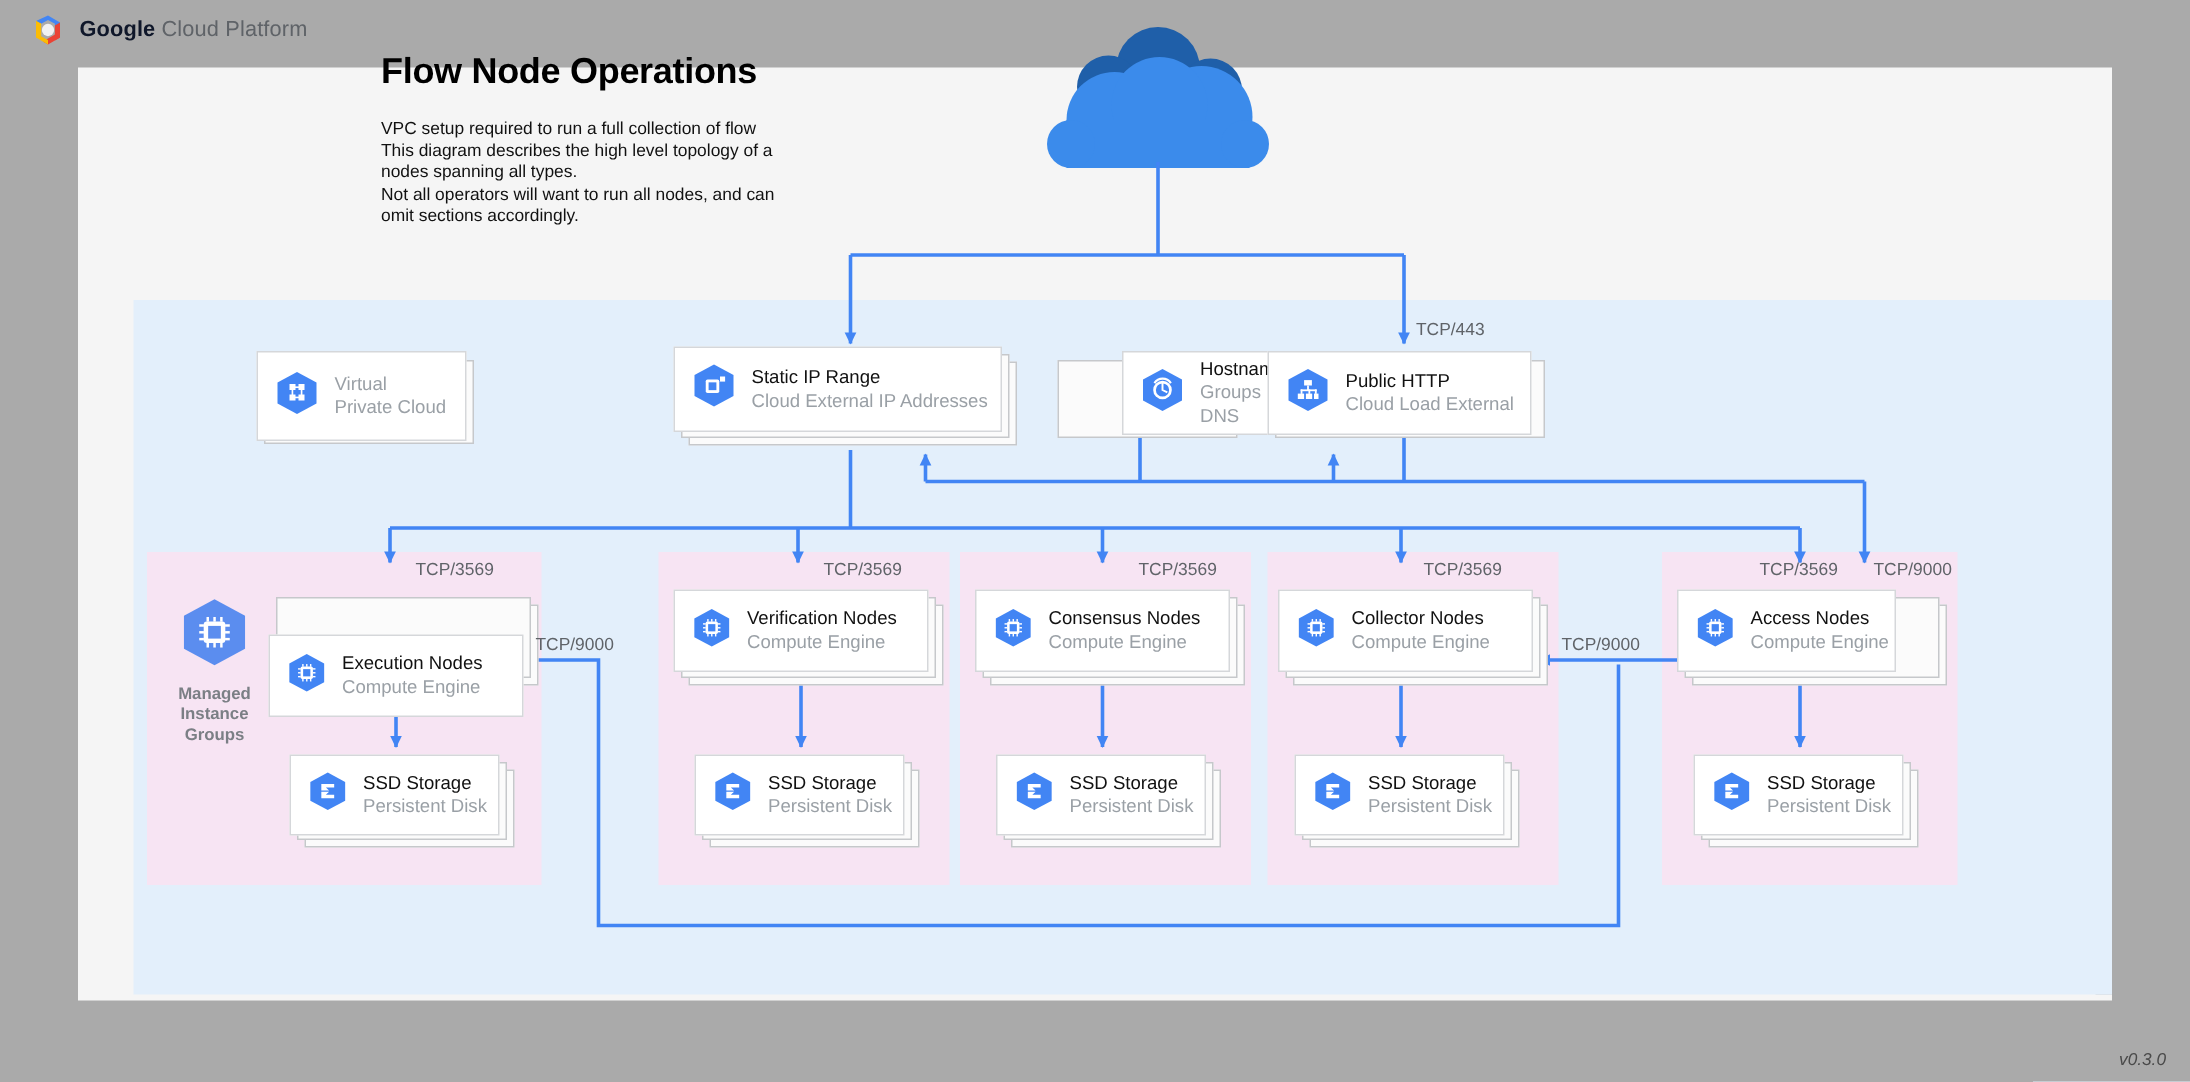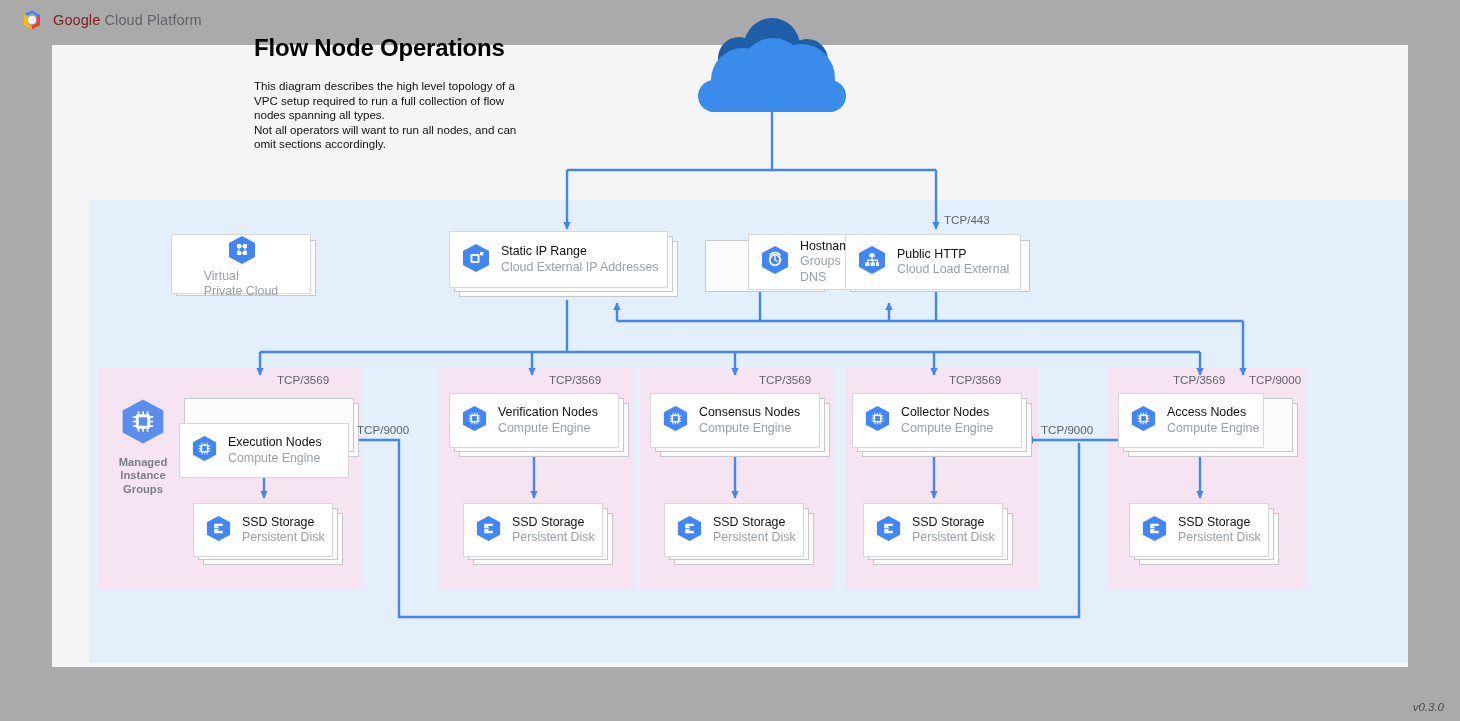--- a/index.html
+++ b/index.html
@@ -9,21 +9,21 @@
     font-family:"Liberation Sans", sans-serif;
     overflow:hidden;
     position:relative;
   }
   .root{position:absolute;left:0;top:0;width:1460px;height:721px;}
 
   
   .gcp-header{position:absolute;left:20px;top:8px;display:flex;align-items:center;gap:9px;}
   .gcp-logo{width:24px;height:24px;display:block;}
   .gcp-title{font-size:14.5px;color:#5f6368;letter-spacing:.1px;white-space:nowrap;}
-  .gcp-title b{color:#7f1d1d;font-weight:normal;}
+  .gcp-title b{color:#0f172a;font-weight:bold;}
 
   
   .canvas{position:absolute;left:52px;top:45px;width:1356px;height:622px;background:#f5f5f5;}
 
   
   .diagram-title{position:absolute;left:254px;top:34px;font-size:24px;font-weight:bold;color:#000;letter-spacing:-.2px;}
   .diagram-desc{position:absolute;left:254px;top:79px;width:290px;font-size:11.6px;line-height:14.6px;color:#111;}
   .diagram-desc p{margin:0;}
 
   
@@ -76,22 +76,22 @@
         <circle cx="12" cy="12" r="4.1" fill="#f1f1f1"></circle>
       </svg>
     </span>
     <span class="gcp-title"><b>Google</b><span> Cloud Platform</span></span>
   </div>
 
   <div class="canvas"></div>
 
   <div class="diagram-title">Flow Node Operations</div>
   <div class="diagram-desc">
+    <p>VPC setup required to run a full collection of flow</p>
     <p>This diagram describes the high level topology of a</p>
-    <p>VPC setup required to run a full collection of flow</p>
     <p>nodes spanning all types.</p>
     <p>Not all operators will want to run all nodes, and can</p>
     <p>omit sections accordingly.</p>
   </div>
 
   <div class="vpc-region-shadow"></div>
   <div class="vpc-region"></div>
 
   <div class="group" style="left:98px;top:368px;width:263px;height:222px;"></div>
   <div class="group" style="left:439px;top:368px;width:194px;height:222px;"></div>
@@ -159,21 +159,21 @@
       <path d="M934,455 L934,498" marker-end="url(#ar)"></path>
       <path d="M1200,455 L1200,498" marker-end="url(#ar)"></path>
 
       <path d="M1120,440 L1026,440" marker-end="url(#ar)"></path>
 
       <path d="M1079,443 L1079,617 L399,617 L399,440 L349,440" marker-end="url(#ar)"></path>
     </g>
   </svg>
 
   <div class="plate" style="left:176px;top:240px;width:140px;height:56px;"></div>
-  <div class="card muted" style="left:171px;top:234px;width:140px;height:60px;flex-direction:column;">
+  <div class="card muted" style="left:171px;top:234px;width:140px;height:60px;">
     <span class="ico">
       <svg width="28" height="30" viewBox="0 0 28 30">
           <polygon points="14,1 27,8 27,22 14,29 1,22 1,8" fill="#4285f4"></polygon>
           <g fill="#fff">
             <rect x="9" y="9" width="4" height="4"></rect>
             <rect x="15" y="9" width="4" height="4"></rect>
             <rect x="9" y="16" width="4" height="4"></rect>
             <rect x="15" y="16" width="4" height="4"></rect>
             <rect x="12.3" y="10.6" width="3.4" height="1.1"></rect>
             <rect x="12.3" y="17.4" width="3.4" height="1.1"></rect>

